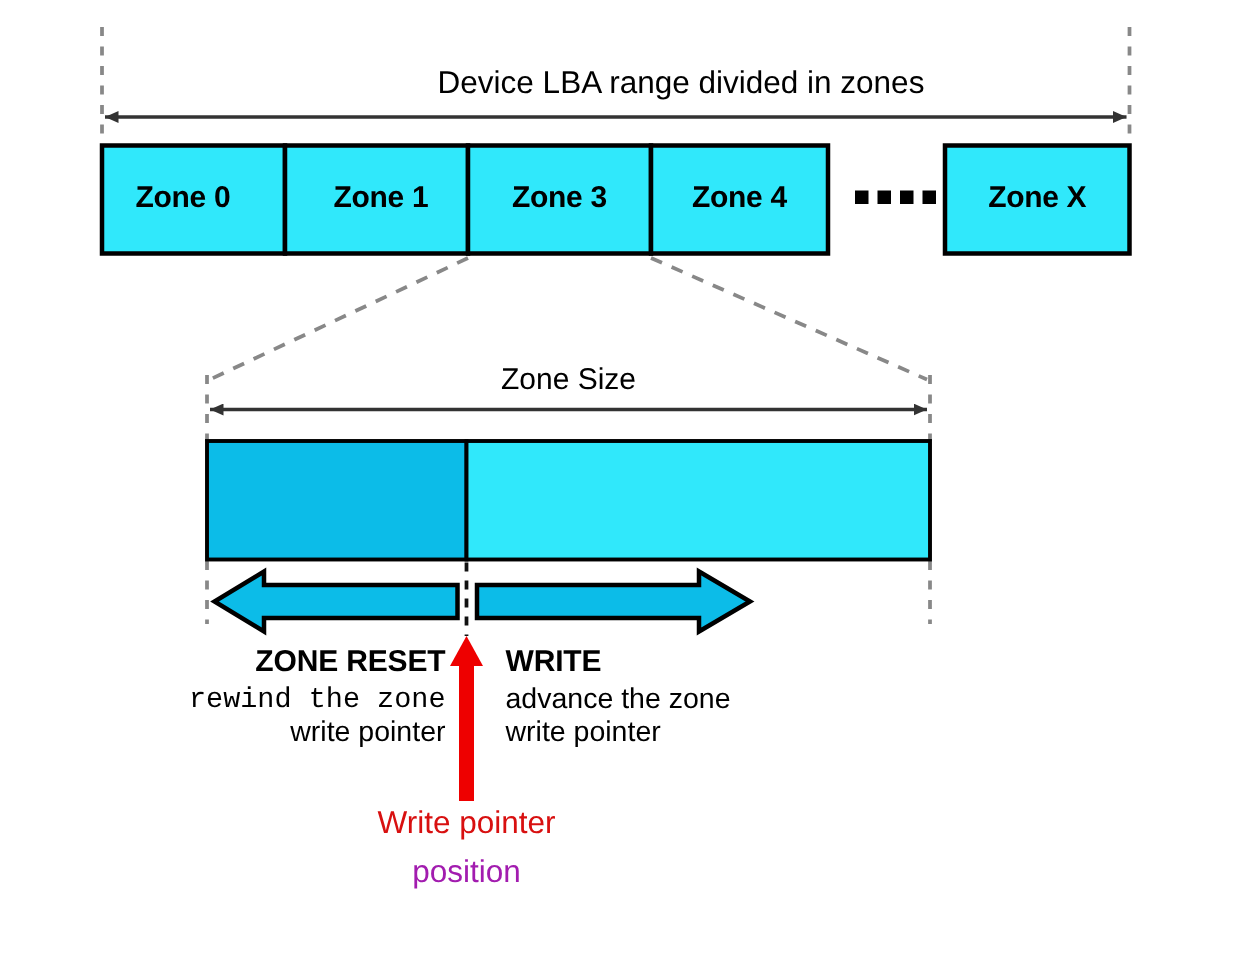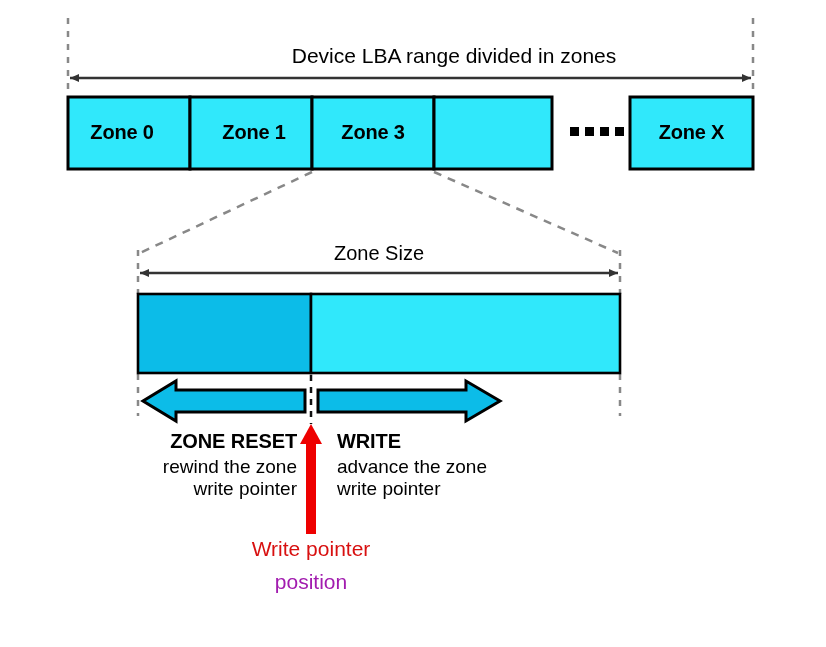--- a/index.html
+++ b/index.html
@@ -148,27 +148,28 @@
       <line x1="311" y1="534" x2="311" y2="438" stroke="#ee0000" stroke-width="10"></line>
       <path d="M 311,424 L 322,444 L 300,444 Z" fill="#ee0000"></path>
     </g>
   </svg>
 
   <div class="txt caption-top" style="left:0; top:44px; width:826px; text-align:center;">Device LBA range divided in zones</div>
 
   <div class="txt zone-label" style="left:68px; top:121px; width:108px; text-align:center;">Zone 0</div>
   <div class="txt zone-label" style="left:190px; top:121px; width:128px; text-align:center;">Zone 1</div>
   <div class="txt zone-label" style="left:312px; top:121px; width:122px; text-align:center;">Zone 3</div>
+  <div class="txt zone-label" style="left:434px; top:121px; width:118px; text-align:center;">Zone 4</div>
   <div class="txt caption-zone-size" style="left:138px; top:242px; width:482px; text-align:center;">Zone Size</div>
 
   <div class="txt zone-label" style="left:630px; top:121px; width:123px; text-align:center;">Zone X</div>
 
   <div class="txt block-right" style="left:25px; top:430px; width:272px;">
     <div class="op-title">ZONE RESET</div>
-    <div class="op-desc" style="margin-top:3px;">rewind the zone</div>
+    <div class="op-desc" style="margin-top:3px;font-family:Liberation Mono, monospace;">rewind the zone</div>
     <div class="op-desc">write pointer</div>
   </div>
 
   <div class="txt block-left" style="left:337px; top:430px; width:300px;">
     <div class="op-title">WRITE</div>
     <div class="op-desc" style="margin-top:3px;">advance the zone</div>
     <div class="op-desc">write pointer</div>
   </div>
 
   <div class="txt wp-label" style="left:161px; top:537px; width:300px; color:#d81010;">Write pointer</div>

